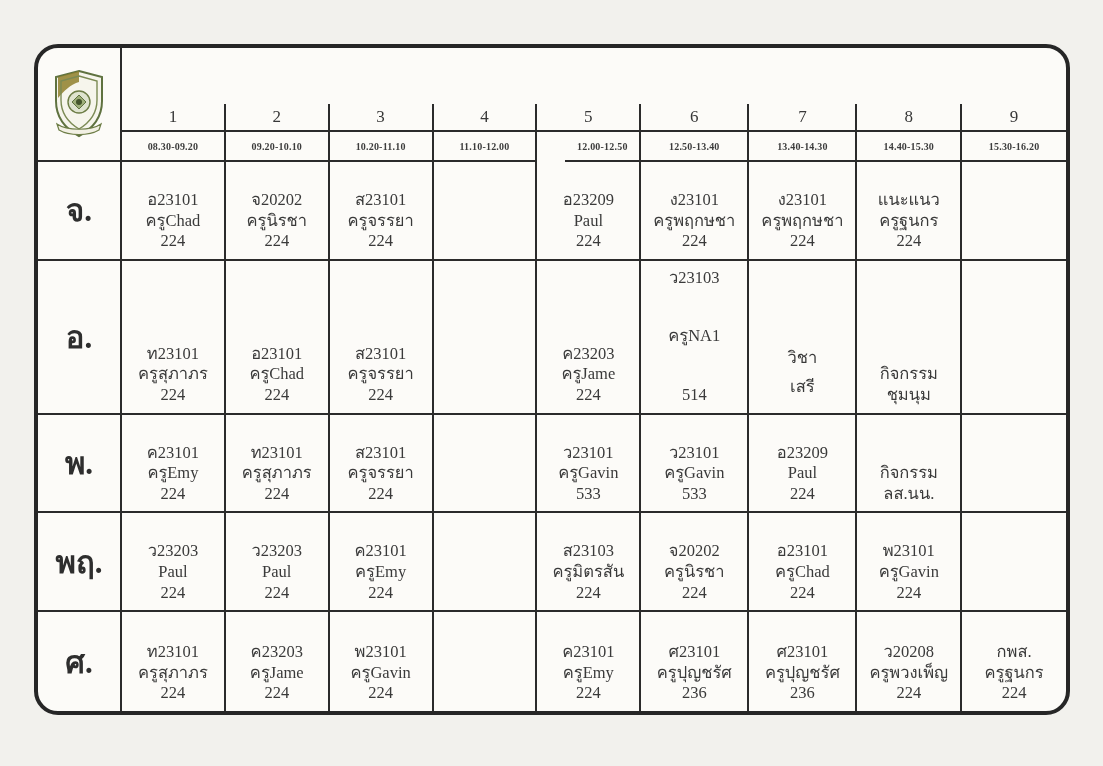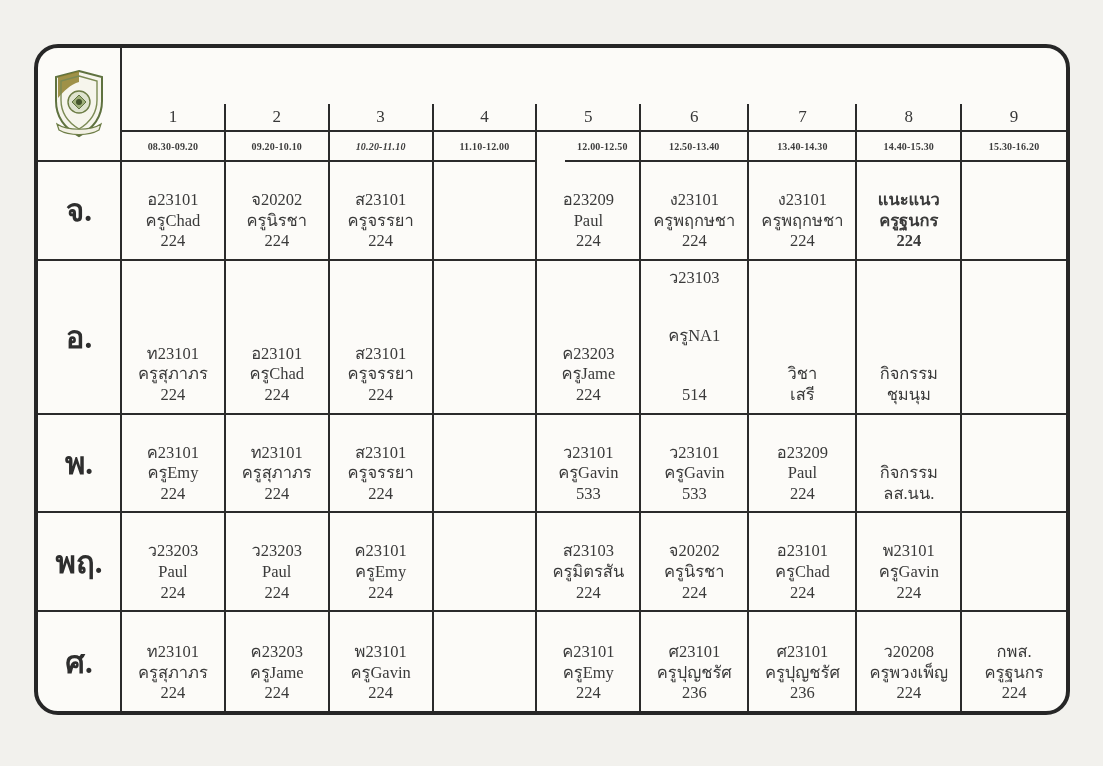--- a/index.html
+++ b/index.html
@@ -67,21 +67,21 @@
         <path d="M8 56 C18 63 42 63 52 56 L50 62 C40 68 20 68 10 62 Z" fill="#f2f0e4" stroke="#6d7d46" stroke-width="1.2"></path>
       </svg>
     </div>
 
 
   <div class="cell num b-b b-r" style="grid-area: 2 / 2;">1</div>
       <div class="cell time b-b b-r" style="grid-area: 3 / 2;">08.30-09.20</div>
       <div class="cell num b-b b-r" style="grid-area: 2 / 3;">2</div>
       <div class="cell time b-b b-r" style="grid-area: 3 / 3;">09.20-10.10</div>
       <div class="cell num b-b b-r" style="grid-area: 2 / 4;">3</div>
-      <div class="cell time b-b b-r" style="grid-area: 3 / 4; font-style: italic;">10.20-11.10</div>
+      <div class="cell time b-b b-r" style="grid-area: 3 / 4;">10.20-11.10</div>
       <div class="cell num b-b b-r" style="grid-area: 2 / 5;">4</div>
       <div class="cell time b-b b-r" style="grid-area: 3 / 5; text-align: right;">11.10-12.00</div>
       <div class="cell num b-b b-r" style="grid-area: 2 / 6;">5</div>
       <div class="cell time b-b b-r" style="grid-area: 3 / 6; margin-left: 28px;">12.00-12.50</div>
       <div class="cell num b-b b-r" style="grid-area: 2 / 7;">6</div>
       <div class="cell time b-b b-r" style="grid-area: 3 / 7;">12.50-13.40</div>
       <div class="cell num b-b b-r" style="grid-area: 2 / 8;">7</div>
       <div class="cell time b-b b-r" style="grid-area: 3 / 8;">13.40-14.30</div>
       <div class="cell num b-b b-r" style="grid-area: 2 / 9;">8</div>
       <div class="cell time b-b b-r" style="grid-area: 3 / 9;">14.40-15.30</div>
@@ -116,21 +116,21 @@
       <div class="cell slot b-r b-b" style="grid-area: 4 / 7;">
         <span>ง23101</span>
         <span>ครูพฤกษชา</span>
         <span>224</span>
       </div>
       <div class="cell slot b-r b-b" style="grid-area: 4 / 8;">
         <span>ง23101</span>
         <span>ครูพฤกษชา</span>
         <span>224</span>
       </div>
-      <div class="cell slot b-r b-b" style="grid-area: 4 / 9; font-weight: bold;">
+      <div class="cell slot b-r b-b" style="grid-area: 4 / 9;">
         <span>แนะแนว</span>
         <span>ครูฐนกร</span>
         <span>224</span>
       </div>
       <div class="cell slot b-b" style="grid-area: 4 / 10;">
         <span></span>
         <span></span>
         <span></span>
       </div>
       <div class="cell day b-r b-b" style="grid-area: 5 / 1;">อ.</div>
@@ -157,21 +157,21 @@
       <div class="cell slot b-r b-b" style="grid-area: 5 / 6;">
         <span>ค23203</span>
         <span>ครูJame</span>
         <span>224</span>
       </div>
       <div class="cell slot b-r b-b" style="grid-area: 5 / 7; gap: 38px;">
         <span>ว23103</span>
         <span>ครูNA1</span>
         <span>514</span>
       </div>
-      <div class="cell slot b-r b-b" style="grid-area: 5 / 8;">
+      <div class="cell slot b-r b-b" style="grid-area: 5 / 8; gap: 8px;">
         <span>วิชา</span>
         <span>เสรี</span>
         <span></span>
       </div>
       <div class="cell slot b-r b-b" style="grid-area: 5 / 9;">
         <span>กิจกรรม</span>
         <span>ชุมนุม</span>
         <span></span>
       </div>
       <div class="cell slot b-b" style="grid-area: 5 / 10;">

